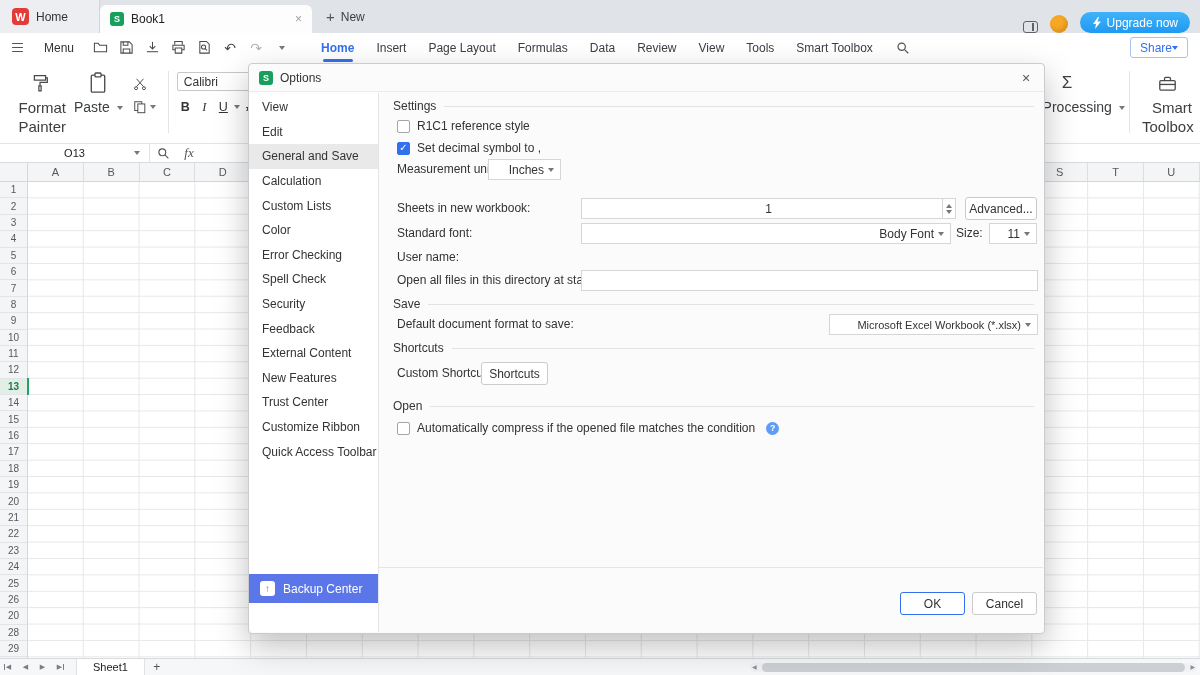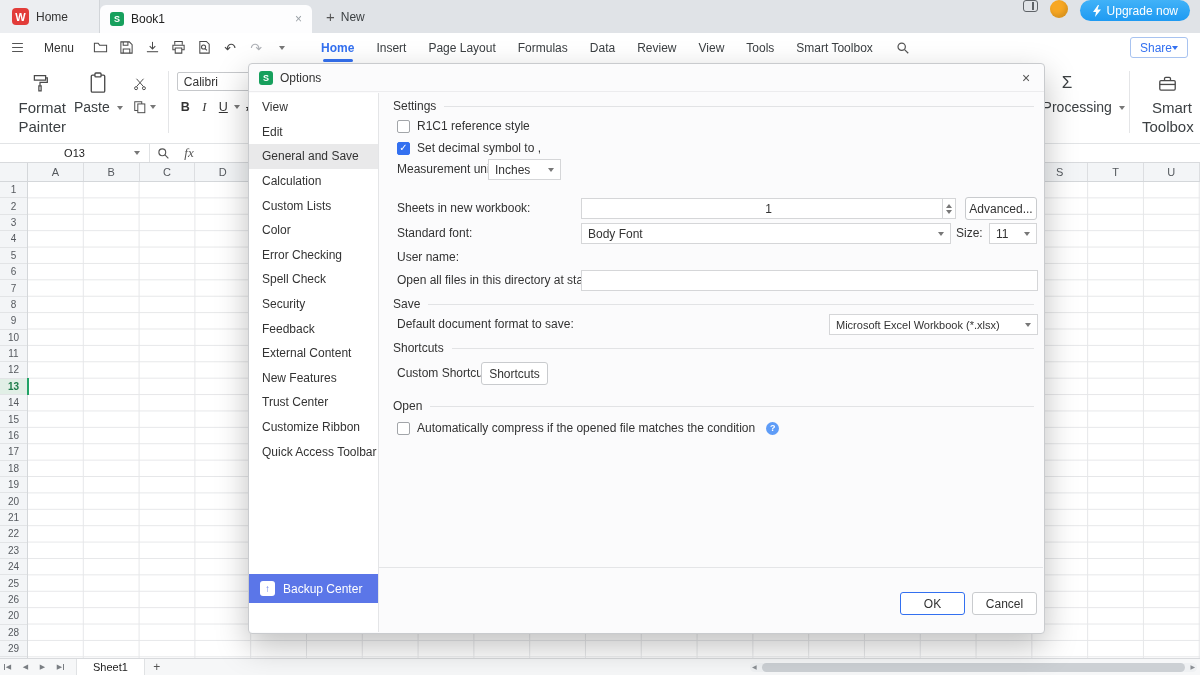--- a/index.html
+++ b/index.html
@@ -14,21 +14,21 @@
 
 .titlebar{position:absolute;top:0;left:0;right:0;height:33px;background:#e0e3e7;display:flex;align-items:stretch}
 .home-tab{width:100px;display:flex;align-items:center;gap:7px;padding:0 12px;background:#eceef1;border-right:1px solid #d2d5d9}
 .wps-logo{width:17px;height:17px;border-radius:4px;background:var(--brand-red);color:#fff;font-weight:bold;font-size:11px;display:flex;align-items:center;justify-content:center;flex:none}
 .doc-tab{width:212px;margin-top:5px;background:#fdfdfe;border-radius:6px 6px 0 0;display:flex;align-items:center;gap:7px;padding:0 10px}
 .sheet-icon{width:14px;height:14px;border-radius:3px;background:var(--wps-green);color:#fff;font-size:9px;font-weight:bold;display:flex;align-items:center;justify-content:center;flex:none}
 .doc-title{flex:1;color:#222}
 .tab-dot{color:#9aa0a6;font-size:12px;line-height:1}
 .new-tab{display:flex;align-items:center;gap:6px;padding:0 14px;color:#3c4043}
 .new-plus{font-size:15px;color:#555;line-height:1}
-.titlebar-right{position:absolute;right:10px;top:0;height:33px;display:flex;align-items:flex-start;gap:12px}
+.titlebar-right{position:absolute;right:10px;top:0;height:33px;display:flex;align-items:flex-end;gap:12px}
 .win-icon{width:15px;height:12px;border:1.4px solid #5f6368;border-radius:3px;position:relative}
 .win-icon::after{content:"";position:absolute;top:1px;bottom:1px;right:3px;width:1.4px;background:#5f6368}
 .avatar{width:18px;height:18px;border-radius:50%;background:var(--avatar-orange);box-shadow:inset -2px -3px 4px rgba(0,0,0,.12)}
 .upgrade{height:21px;display:flex;align-items:center;gap:5px;padding:0 12px;border-radius:11px;background:linear-gradient(180deg,#41b2f8,var(--upgrade-blue));color:#fff;font-size:12px}
 
 
 .menubar{position:absolute;top:33px;left:0;right:0;height:29px;background:#fff;display:flex;align-items:center}
 .menu-btn{display:flex;align-items:center;gap:21px;padding:0 12px;color:#333}
 .hamburger{display:inline-flex;flex-direction:column;gap:2.5px}
 .hamburger i{width:11px;height:1.5px;background:#555;border-radius:1px}
@@ -113,21 +113,21 @@
 .dsec::after{content:"";flex:1;height:1px;background:#e2e3e5}
 .chkrow{position:absolute;left:18px;display:flex;align-items:center;gap:7px;height:16px}
 .chk{width:13px;height:13px;border:1px solid #a2a5a9;border-radius:2px;background:#fff;display:flex;align-items:center;justify-content:center;flex:none}
 .chk .mark{display:none;color:#fff;font-size:10px;line-height:1}
 .chk.checked{background:var(--accent-blue);border-color:var(--accent-blue)}
 .chk.checked .mark{display:block}
 .frow{position:absolute;left:0;right:0;height:21px}
 .flabel{position:absolute;left:18px;line-height:21px;white-space:nowrap}
 .inp{position:absolute;top:0;height:21px;background:#fff;border:1px solid #d5d6d8;display:flex;align-items:center;padding:0 6px}
 .inp.center{justify-content:center}
-.dd{position:absolute;top:0;height:21px;background:#fff;border:1px solid #d5d6d8;display:flex;align-items:center;justify-content:space-between;gap:4px;padding:0 6px}
+.dd{position:absolute;top:0;height:21px;background:#fff;border:1px solid #d5d6d8;display:flex;align-items:center;justify-content:flex-end;gap:4px;padding:0 6px}
 .dd.sm{font-size:11px}
 .spin{position:absolute;right:0;top:0;bottom:0;width:13px;border-left:1px solid #d5d6d8;display:flex;flex-direction:column;align-items:center;justify-content:center;gap:2px}
 .spin .up{width:0;height:0;border-left:3px solid transparent;border-right:3px solid transparent;border-bottom:4px solid #777}
 .spin .down{width:0;height:0;border-left:3px solid transparent;border-right:3px solid transparent;border-top:4px solid #777}
 .dbtn{position:absolute;top:-1px;height:23px;background:#fff;border:1px solid #c9cbce;border-radius:3px;display:flex;align-items:center;justify-content:center;color:#333}
 .help{width:13px;height:13px;border-radius:50%;background:#5e9cf7;color:#fff;font-size:9px;font-weight:bold;display:flex;align-items:center;justify-content:center;margin-left:4px;flex:none}
 .dlg-footer-line{position:absolute;left:130px;right:1px;bottom:65px;height:1px;background:#e4e5e7}
 .okbtn,.cancelbtn{position:absolute;top:499px;width:65px;height:23px;background:#fff;border-radius:3px;display:flex;align-items:center;justify-content:center;font-size:12px;color:#333}
 .okbtn{right:78px;border:1px solid var(--accent-blue)}
 .cancelbtn{right:6px;border:1px solid #c9cbce}

